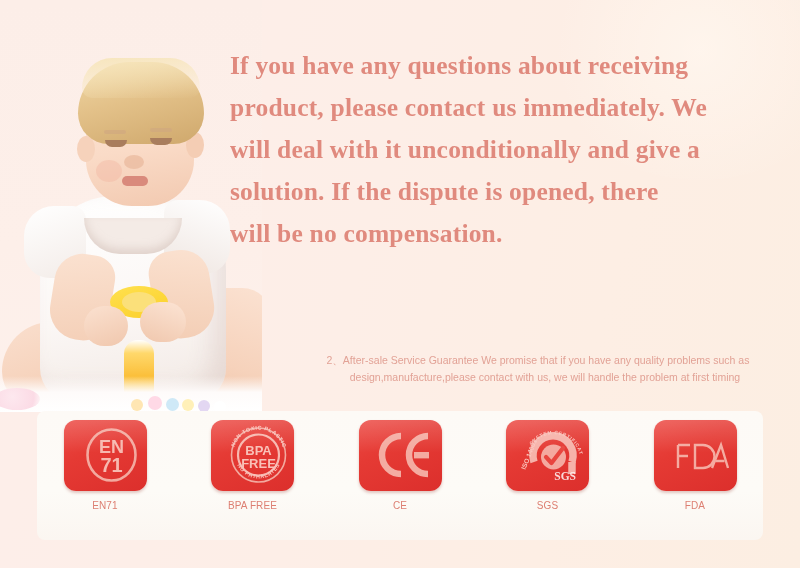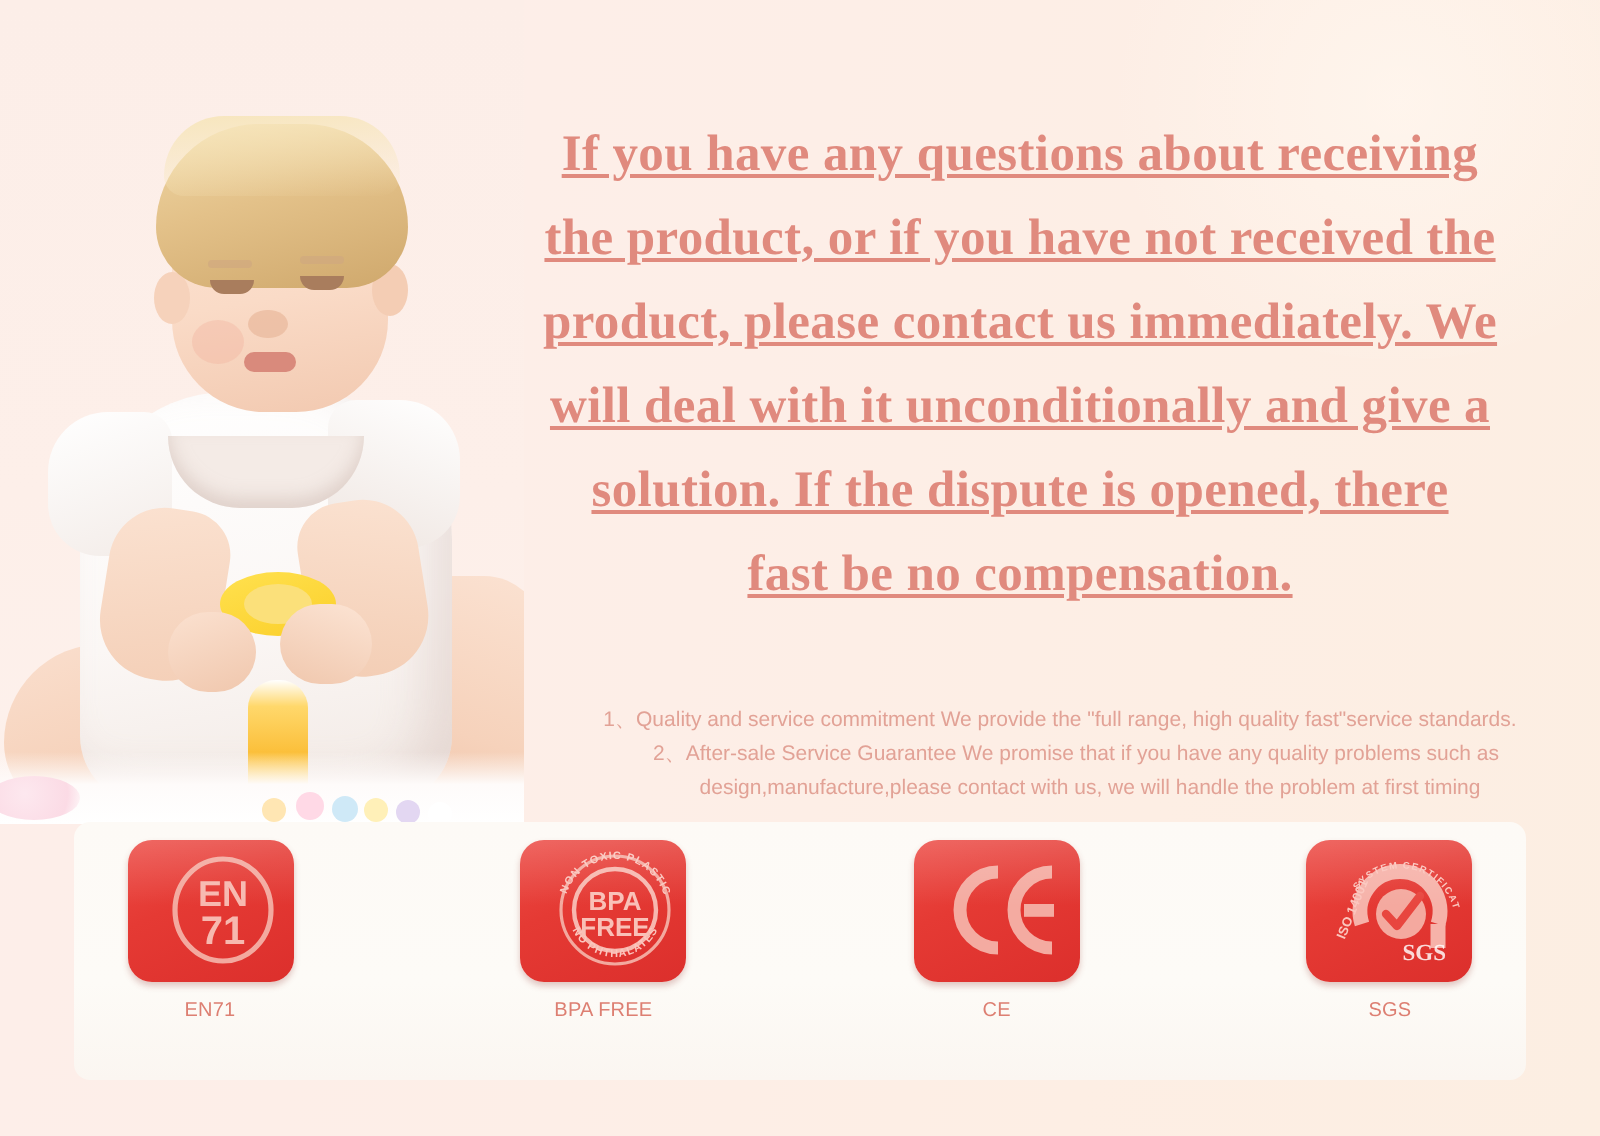--- a/index.html
+++ b/index.html
@@ -275,30 +275,28 @@
     width: 30px;
     height: 66px;
     border-radius: 14px;
     background: linear-gradient(180deg, #fff 0%, #ffd86b 20%, #fbbf3a 55%, #ffe58a 100%);
   }
 
   
   #headline {
     position: absolute;
     left: 230px;
-    top: 56px;
+    top: 45px;
     width: 560px;
-    text-align: center;
     font-family: "Liberation Serif", "DejaVu Serif", serif;
     font-weight: bold;
     font-size: 25.5px;
     line-height: 42px;
     color: #e08a7e;
     letter-spacing: .2px;
-    text-decoration: underline;
   }
   #headline .hl-line { display: block; white-space: nowrap; }
 
   
   #service {
     position: absolute;
     left: 270px;
     top: 352px;
     width: 520px;
     text-align: center;
@@ -427,29 +425,27 @@
     <div class="bead" style="left:148px;top:396px;width:14px;height:14px;background:#ffd9e6;"></div>
     <div class="bead" style="left:166px;top:398px;width:13px;height:13px;background:#cfe9f7;"></div>
     <div class="bead" style="left:182px;top:399px;width:12px;height:12px;background:#fff0b8;"></div>
     <div class="bead" style="left:198px;top:400px;width:12px;height:12px;background:#e3d7f2;"></div>
     <div class="bead" style="left:214px;top:401px;width:12px;height:12px;background:#ffffff;"></div>
     <div class="bead" style="left:131px;top:399px;width:12px;height:12px;background:#ffe6b3;"></div>
   </div>
 
   <div id="headline">
     <span class="hl-line">If you have any questions about receiving</span>
-    <span class="hl-line">the product, or if you have not received the</span>
     <span class="hl-line">product, please contact us immediately. We</span>
     <span class="hl-line">will deal with it unconditionally and give a</span>
     <span class="hl-line">solution. If the dispute is opened, there</span>
-    <span class="hl-line">fast be no compensation.</span>
+    <span class="hl-line">will be no compensation.</span>
   </div>
 
   <div id="service">
-    <span class="svc-line l1">1、Quality and service commitment We provide the "full range, high quality fast"service standards.</span>
     <span class="svc-line l2">2、After-sale Service Guarantee We promise that if you have any quality problems such as</span>
     <span class="svc-line l3">design,manufacture,please contact with us, we will handle the problem at first timing</span>
   </div>
 
   <div id="cert-panel">
     <div id="cert-row">
 
       <div class="cert-item">
         <div class="cert-tile">
           <svg class="mark-svg" width="71" height="71" viewBox="0 0 71 71" aria-hidden="true">
@@ -514,17 +510,33 @@
             <text x="6" y="40" font-family="Liberation Sans, sans-serif" font-size="6.6" font-weight="bold" fill="#fbc6be" transform="rotate(-68 14 44)">ISO 14001</text>
             <text x="58" y="60" text-anchor="end" font-family="Liberation Serif, serif" font-size="11.5" font-weight="bold" fill="#ffffff" opacity=".82">SGS</text>
           </svg>
           <div class="gloss"></div>
         </div>
         <div class="cert-label">SGS</div>
       </div>
 
 
 
+      <div class="cert-item">
+        <div class="cert-tile">
+          <svg class="mark-svg" width="71" height="71" viewBox="0 0 71 71" aria-hidden="true">
+            <g fill="none" stroke="#f4aba1" stroke-width="2.4">
+              <path d="M 12,25 L 12,48"></path>
+              <path d="M 12,25 L 24,25"></path>
+              <path d="M 12,36 L 22,36"></path>
+              <path d="M 29,25 L 29,48 L 37,48 A 11.5,11.5 0 0 0 37,25 Z"></path>
+              <path d="M 46,48 L 55,25 L 62,48"></path>
+              <path d="M 49.5,41 L 58.5,41"></path>
+            </g>
+          </svg>
+          <div class="gloss"></div>
+        </div>
+        <div class="cert-label">FDA</div>
+      </div>
 
     </div>
   </div>
 
 </div>
 
 </body></html>

